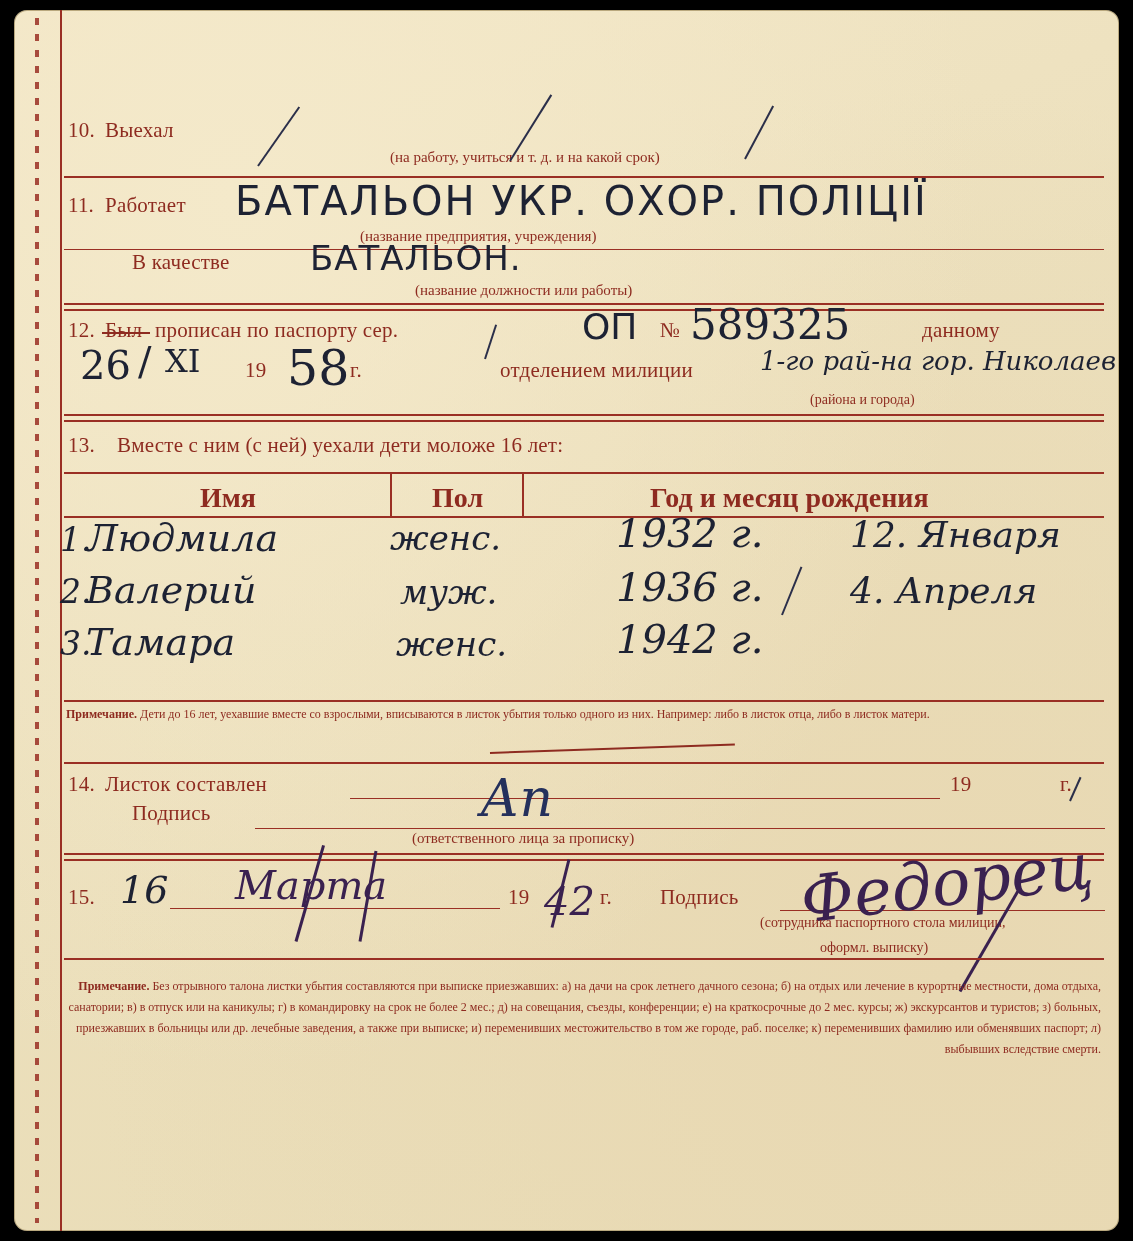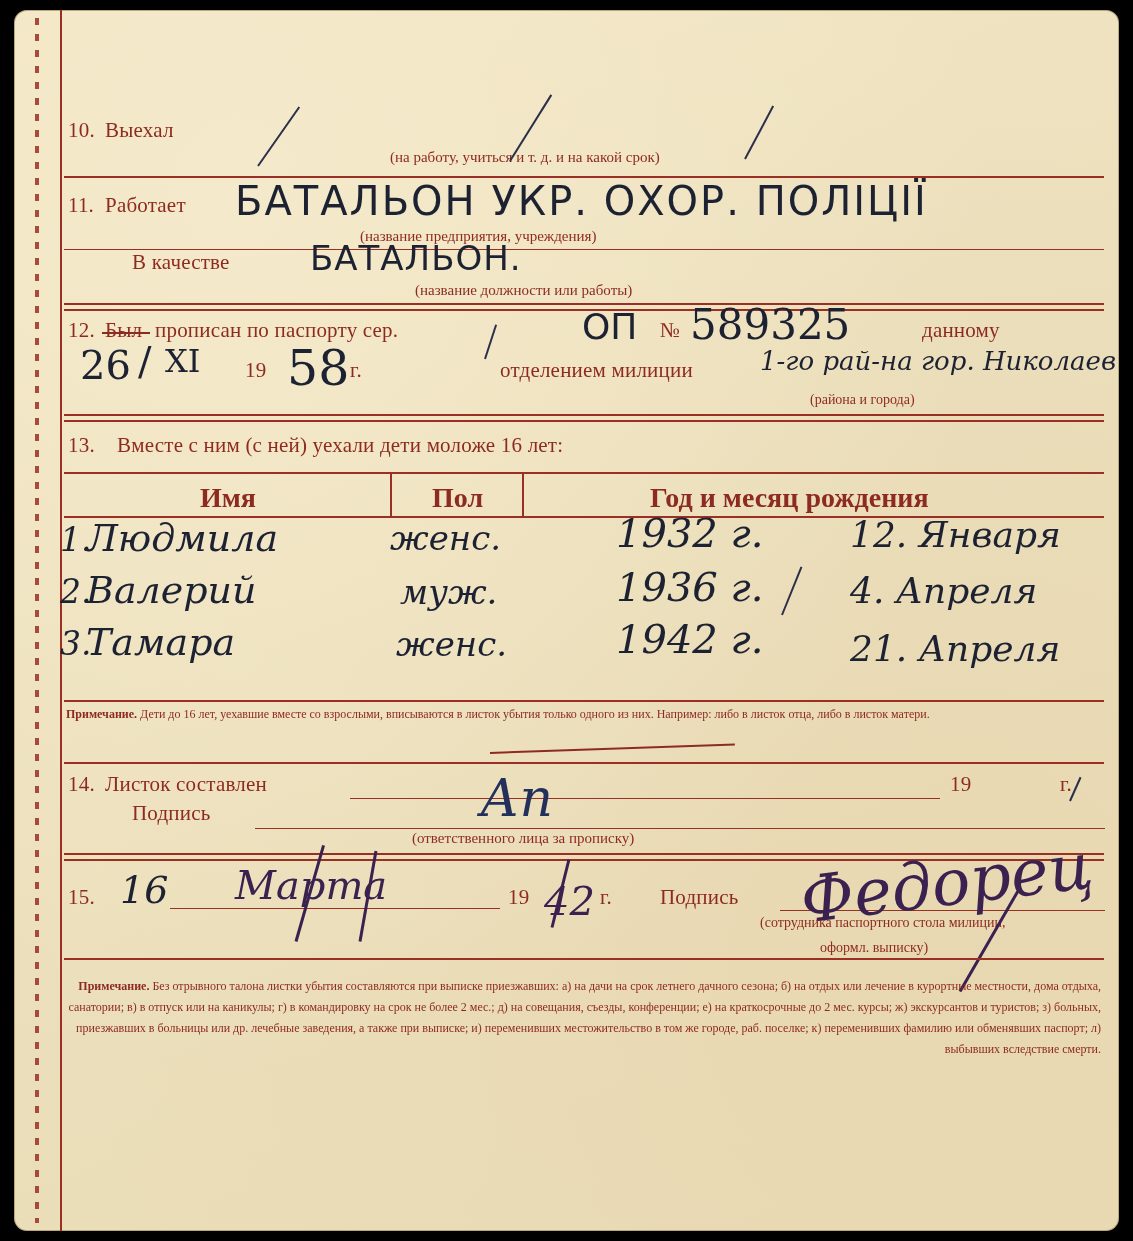--- a/index.html
+++ b/index.html
@@ -121,21 +121,20 @@
     <div class="hw" style="left:26px;top:558px;font-size:38px;">Валерий</div>
     <div class="hw" style="left:340px;top:562px;font-size:34px;">муж.</div>
     <div class="hw" style="left:556px;top:554px;font-size:40px;">1936 г.</div>
     <div class="hw" style="left:790px;top:560px;font-size:36px;">4. Апреля</div>
     <div class="strike" style="left:722px;top:604px;width:52px;transform:rotate(-68deg);"></div>
 
     <div class="hw" style="left:0px;top:614px;font-size:33px;">3.</div>
     <div class="hw" style="left:26px;top:610px;font-size:38px;">Тамара</div>
     <div class="hw" style="left:336px;top:614px;font-size:34px;">женс.</div>
     <div class="hw" style="left:556px;top:606px;font-size:40px;">1942 г.</div>
-    <div class="hw" style="left:790px;top:618px;font-size:36px;">21. Апреля</div>
 
     <div class="rule" style="left:4px;top:690px;width:1040px;"></div>
 
     <div class="note" style="left:6px;top:695px;width:1035px;">
       <b>Примечание.</b>
       <span>Дети до 16 лет, уехавшие вместе со взрослыми, вписываются в листок убытия только одного из них. Например: либо в листок отца, либо в листок матери.</span>
     </div>
     <div class="strike red" style="left:430px;top:742px;width:245px;transform:rotate(-2deg);"></div>
     <div class="rule" style="left:4px;top:752px;width:1040px;"></div>
 

